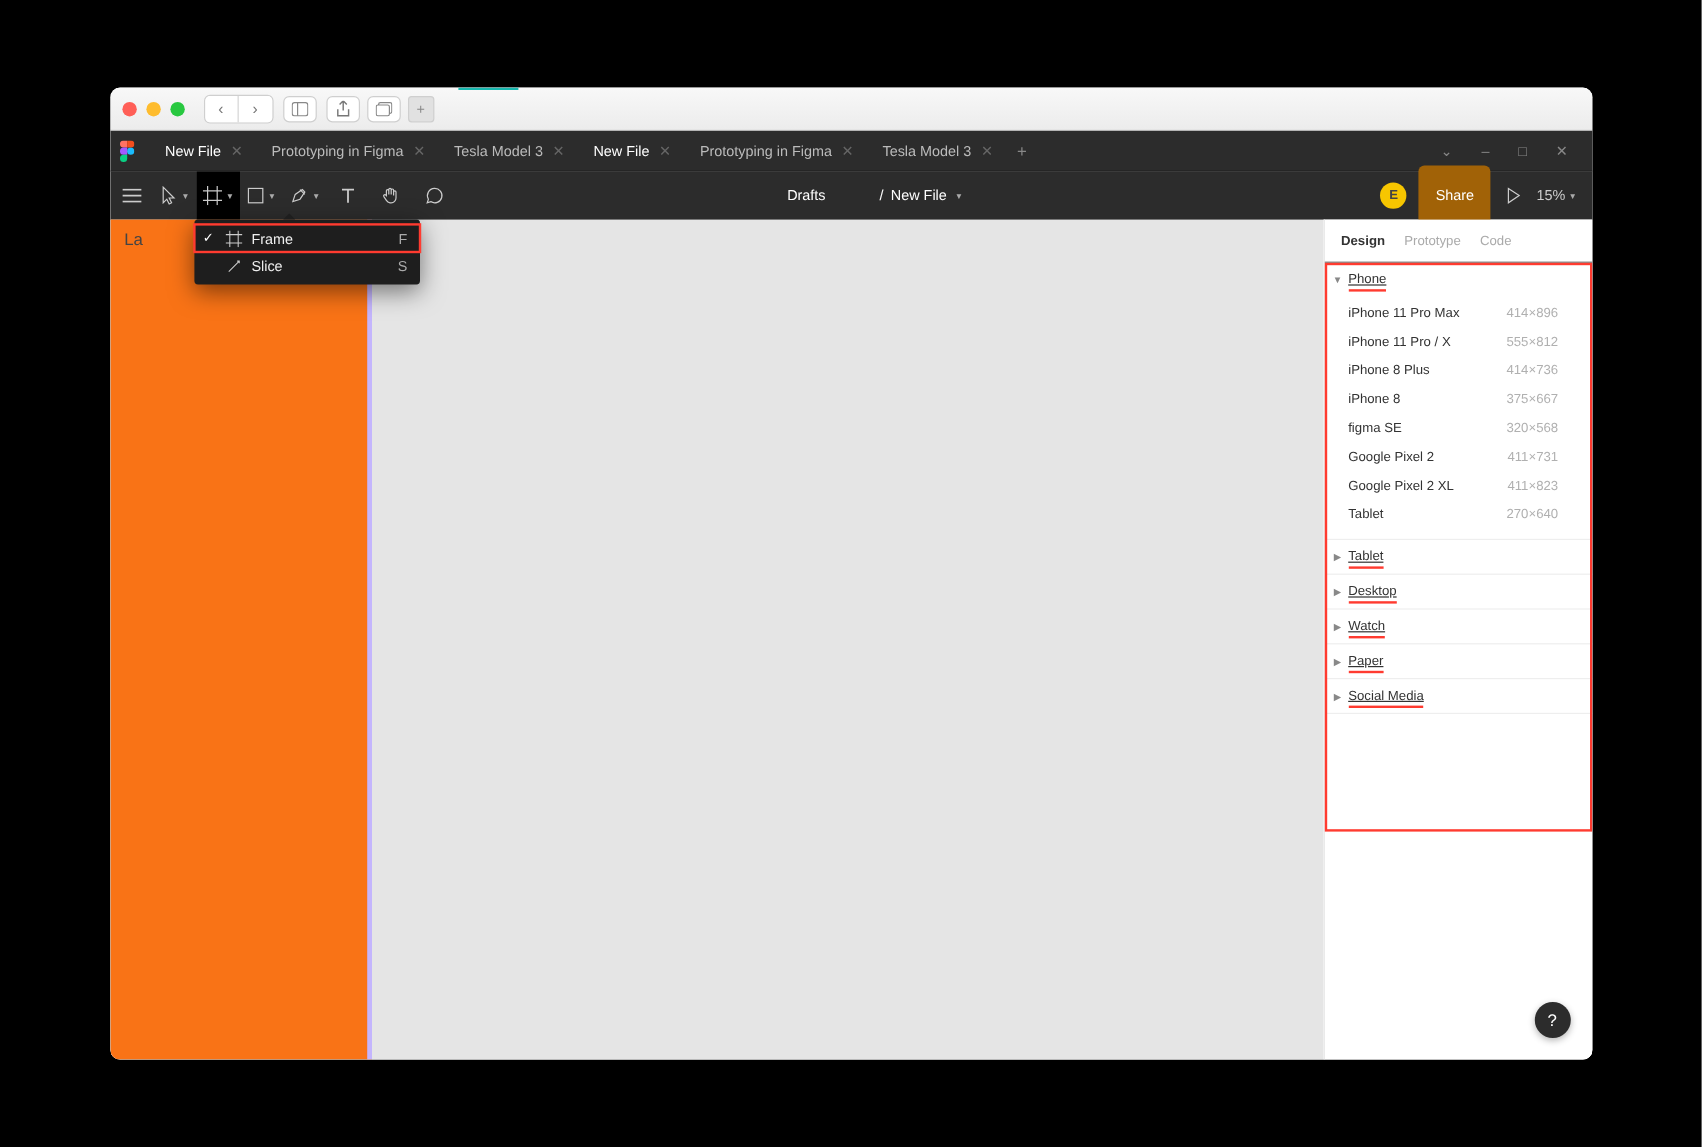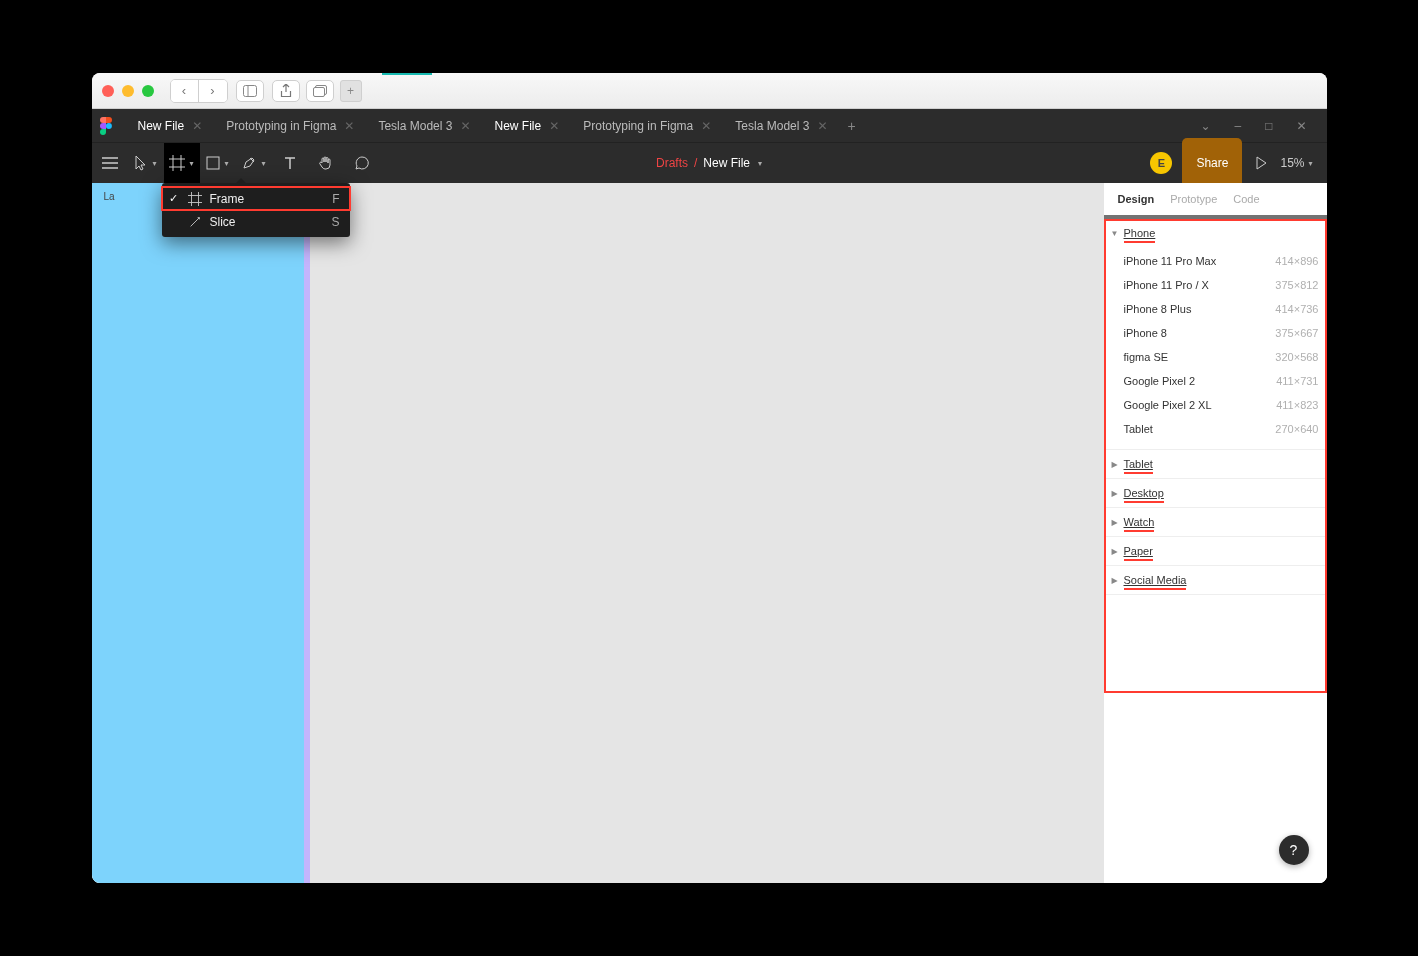--- a/index.html
+++ b/index.html
@@ -84,21 +84,21 @@
     height:40px;min-width:36px;display:flex;align-items:center;justify-content:center;
     padding:0 4px;cursor:pointer;color:#ccc;gap:2px;position:relative;
   }
   .tb-btn.active{background:#000;}
   .tb-btn svg{stroke:#ccc;fill:none;}
   .tb-caret{font-size:8px;color:#aaa;margin-left:2px;}
   .tb-center{
     position:absolute;left:50%;transform:translateX(-50%);height:100%;
     display:flex;align-items:center;color:#ccc;font-size:12px;gap:6px;
   }
-  .tb-center .crumb{color:#ef4444;}
+  .tb-center .crumb{color:#ffffff;margin-left:39px;}
   .tb-center .filename{color:#fff;}
   .tb-right{margin-left:auto;display:flex;align-items:center;gap:10px;padding-right:14px;}
   .avatar{width:22px;height:22px;border-radius:50%;background:#f7c600;color:#444;
     display:flex;align-items:center;justify-content:center;font-size:11px;font-weight:600;}
   .share-btn{background:#a16207;color:#fff;border:none;border-radius:5px;
     padding:18px 14px;font-size:12px;cursor:pointer;}
   .play-btn{color:#ccc;width:18px;display:flex;justify-content:center;}
   .zoom{color:#ccc;font-size:12px;display:flex;align-items:center;gap:2px;}
   
   .tool-dropdown{
@@ -116,48 +116,48 @@
     gap:8px;font-size:12px;cursor:pointer;position:relative;
   }
   .dd-row .check{width:12px;color:#fff;font-size:11px;text-align:center;}
   .dd-row .icon-slot{width:14px;display:flex;justify-content:center;}
   .dd-row .label{flex:1;}
   .dd-row .shortcut{color:#aaa;}
   .dd-highlight{outline:2px solid #ff3b30;outline-offset:-1px;}
   
   .figma-body{flex:1;display:flex;min-height:0;background:#fff;}
   .left-panel{
-    width:218px;background:#7dd3fc;border-right:6px solid #c4b5fd;padding:8px 12px;
-    font-size:10px;color:#666;position:relative;
+    width:218px;background:#f97316;border-right:4px solid #c4b5fd;padding:8px 12px;
+    font-size:14px;color:#666;position:relative;
   }
   .left-panel-label{color:#444;}
   .canvas{flex:1;background:#e5e5e5;}
   .right-panel{
     width:224px;background:#fff;border-left:1px solid #e5e5e5;display:flex;flex-direction:column;
     position:relative;
   }
   .right-tabs{
-    display:flex;gap:16px;padding:0 14px;height:36px;align-items:center;border-bottom:4px solid #737373;
+    display:flex;gap:16px;padding:0 14px;height:36px;align-items:center;border-bottom:1px solid #737373;
     font-size:11px;color:#aaa;
   }
   .right-tab{cursor:pointer;}
   .right-tab.active{color:#333;font-weight:600;}
   .frame-presets{flex:1;overflow:auto;font-size:11px;}
   .fp-group{border-bottom:1px solid #eee;}
   .fp-header{
     display:flex;align-items:center;padding:8px 10px 8px 6px;color:#333;cursor:pointer;gap:4px;
   }
   .fp-header .tri{width:10px;font-size:8px;color:#888;text-align:center;}
   .fp-header .name{position:relative;text-decoration:underline;}
   .fp-header .underline::after{
     content:"";position:absolute;left:0;right:0;bottom:-4px;height:2px;background:#ff3b30;
   }
   .fp-items{padding:2px 0 8px 0;}
   .fp-item{
-    display:flex;justify-content:space-between;padding:6px 8px 6px 20px;color:#333;cursor:pointer;
+    display:flex;justify-content:space-between;padding:6px 28px 6px 20px;color:#333;cursor:pointer;
   }
   .fp-item .dim{color:#b0b0b0;text-align:center;}
   .highlight-box{
     position:absolute;border:2px solid #ff3b30;pointer-events:none;z-index:40;
   }
   .help-fab{
     position:absolute;right:18px;bottom:18px;width:30px;height:30px;border-radius:50%;
     background:#2c2c2c;color:#fff;display:flex;align-items:center;justify-content:center;
     font-size:14px;box-shadow:0 2px 6px rgba(0,0,0,.3);cursor:pointer;
   }
@@ -364,21 +364,21 @@
               <span class="tri">▼</span>
               <span class="name underline">Phone</span>
             </div>
             <div class="fp-items">
               <div class="fp-item">
                 <span>iPhone 11 Pro Max</span>
                 <span class="dim">414×896</span>
               </div>
               <div class="fp-item">
                 <span>iPhone 11 Pro / X</span>
-                <span class="dim">375×812</span>
+                <span class="dim">555×812</span>
               </div>
               <div class="fp-item">
                 <span>iPhone 8 Plus</span>
                 <span class="dim">414×736</span>
               </div>
               <div class="fp-item">
                 <span>iPhone 8</span>
                 <span class="dim">375×667</span>
               </div>
               <div class="fp-item">

